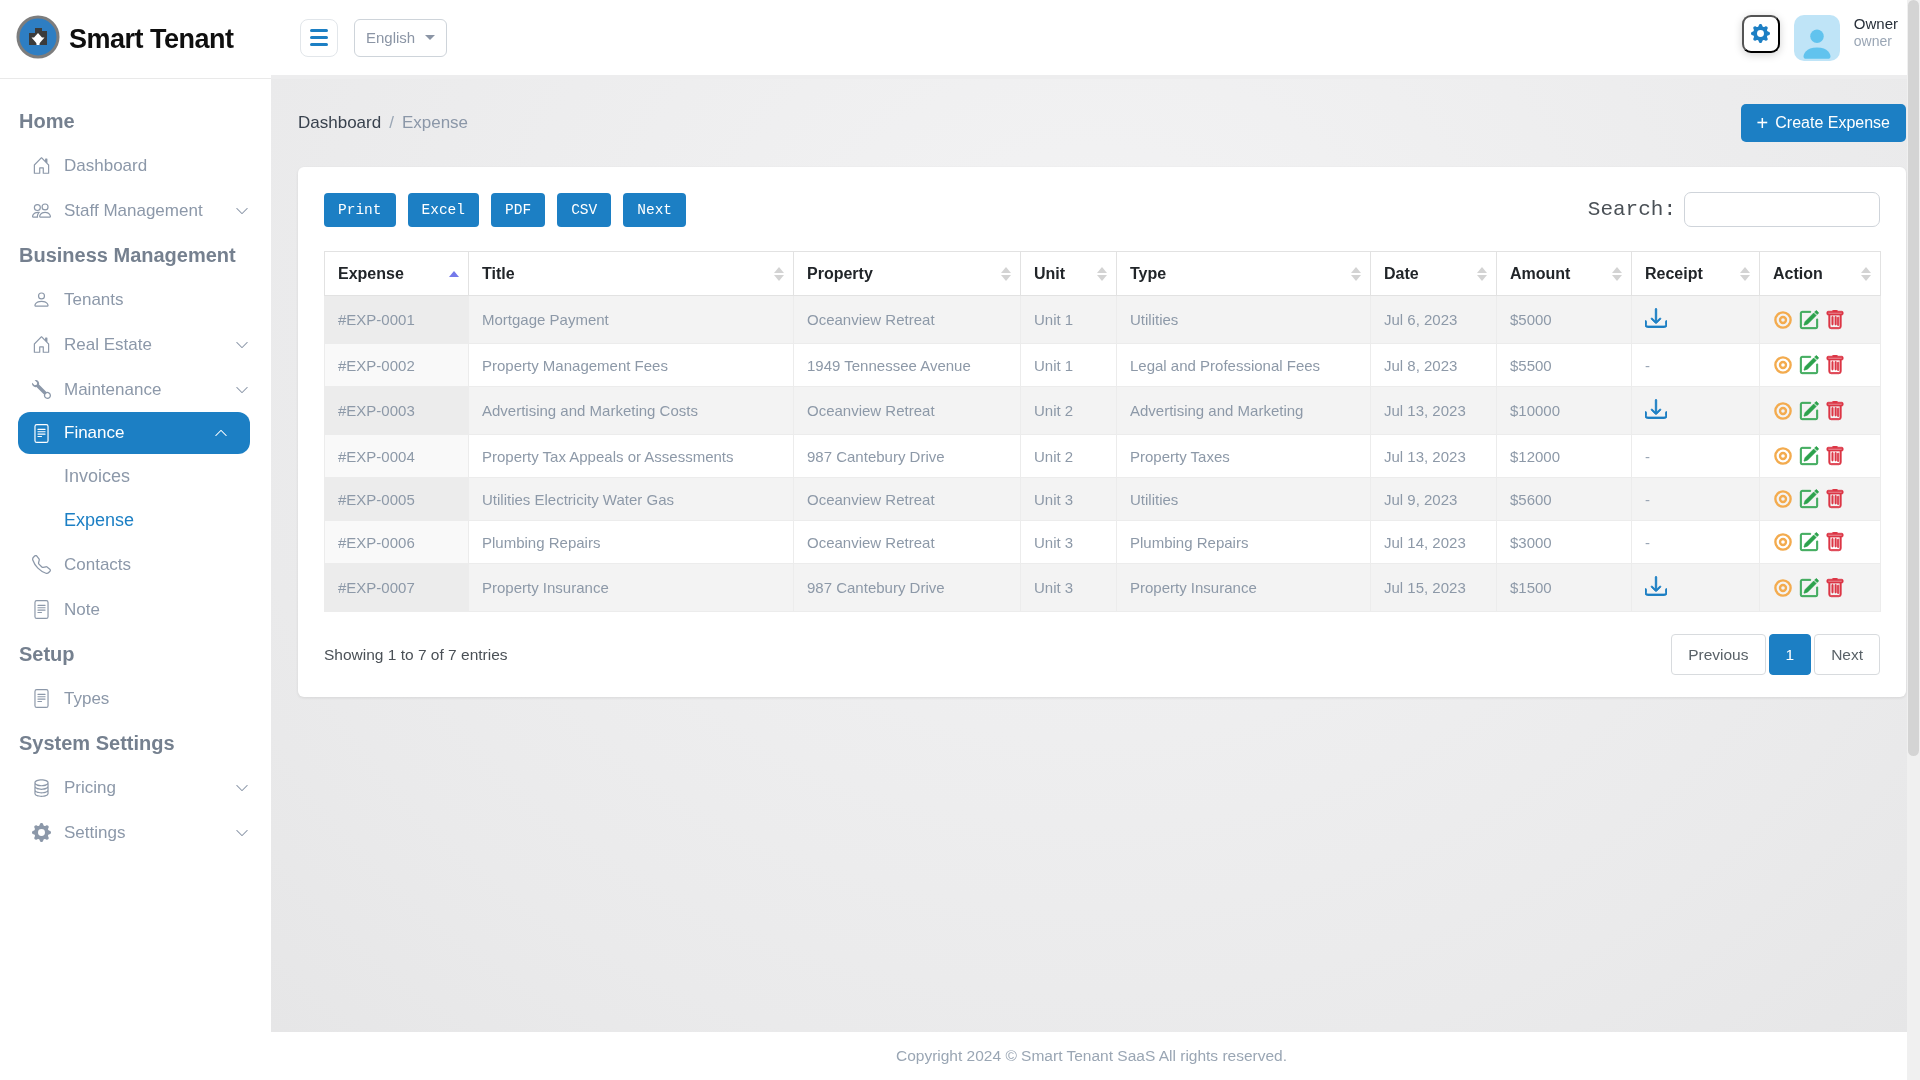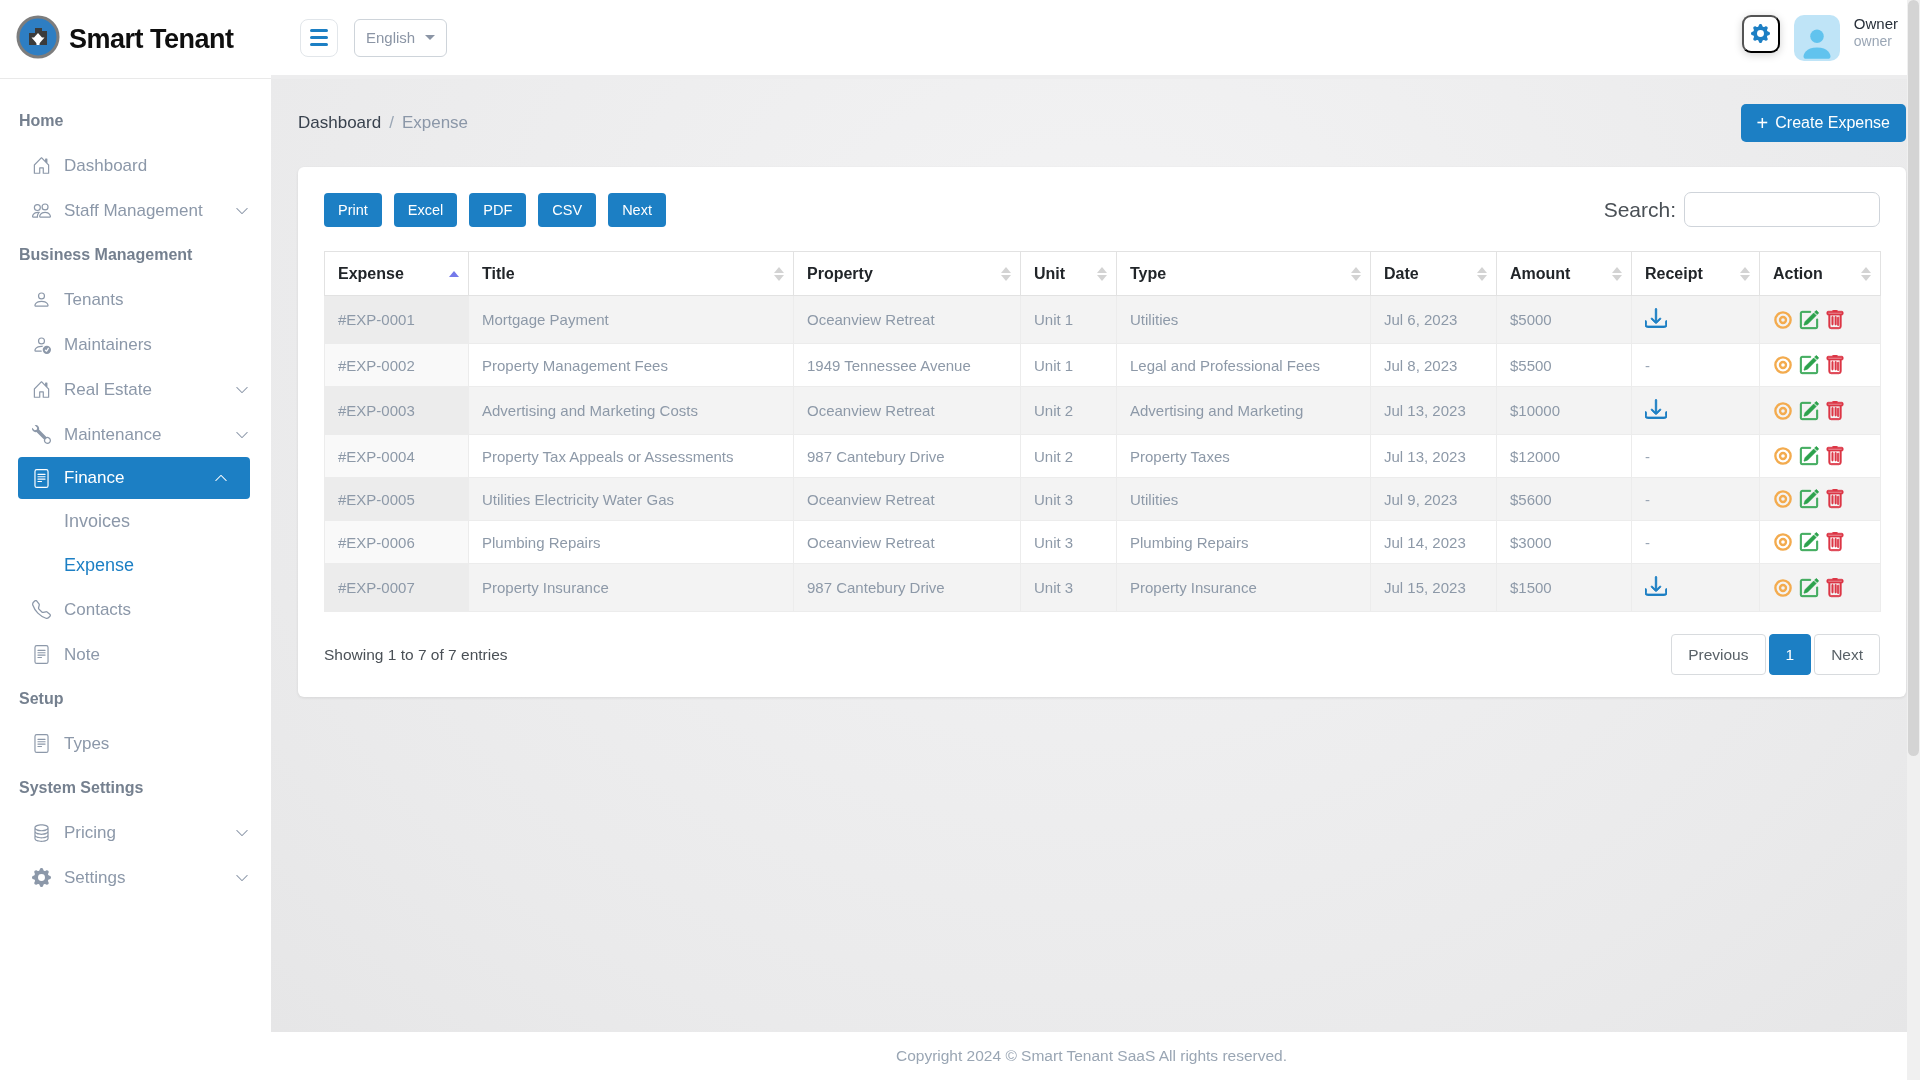--- a/index.html
+++ b/index.html
@@ -4,27 +4,27 @@
 <style>
   * { margin:0; padding:0; box-sizing:border-box; }
   html,body { width:1920px; height:1080px; overflow:hidden; }
   body { font-family:"Liberation Sans", sans-serif; background:#ededee; position:relative; }
 
   
   .sidebar { position:absolute; left:0; top:0; width:271px; height:1080px; background:#fff; z-index:5; }
   .logo-area { height:79px; display:flex; align-items:center; gap:9px; padding-left:16px; border-bottom:1px solid #e9e9e9; }
   .logo-text { font-size:27px; font-weight:700; color:#0f0f0f; letter-spacing:-0.5px; }
   .nav { padding-top:20px; }
-  .nav-header { height:44px; display:flex; align-items:center; padding-left:19px; font-size:16px; font-weight:700; color:#75808f; }
+  .nav-header { height:44px; display:flex; align-items:center; padding-left:19px; font-size:20px; font-weight:700; color:#75808f; }
   .nav-item { height:45px; display:flex; align-items:center; padding-left:30px; position:relative; color:#8c98a9; font-size:17px; cursor:pointer; }
   .nav-item .icn { width:22px; height:22px; margin-right:12px; display:flex; align-items:center; justify-content:center; }
   .nav-item .icn svg { width:19px; height:19px; }
   .nav-item .chev { position:absolute; right:22px; top:50%; transform:translateY(-50%); display:flex; }
   .nav-item .chev svg { width:14px; height:14px; }
-  .nav-item.active { background:var(--accent); color:#fff; border-radius:4px; margin:0 21px 0 18px; padding-left:12px; height:42px; }
+  .nav-item.active { background:var(--accent); color:#fff; border-radius:12px; margin:0 21px 0 18px; padding-left:12px; height:42px; }
   .nav-sub { height:44px; display:flex; align-items:center; padding-left:64px; font-size:18px; color:#8c98a9; cursor:pointer; }
   .nav-sub.active { color:#1c7fc4; }
 
   
   .topbar { position:absolute; left:271px; top:0; right:0; height:75px; background:#fff; display:flex; align-items:center; padding:0 16px 0 29px; }
   .hamburger-btn { width:38px; height:38px; border:1px solid #e2e6ea; border-radius:8px; background:#fff; display:flex; align-items:center; justify-content:center; cursor:pointer; }
   .hamburger-btn .bars { display:flex; flex-direction:column; gap:4px; }
   .hamburger-btn .bars i { display:block; width:18px; height:3px; background:var(--accent); border-radius:2px; }
   .lang-select { margin-left:16px; height:38px; min-width:72px; border:1px solid #ced4da; border-radius:6px; background:#fff; color:#8b95a5; font-size:15px; display:flex; align-items:center; gap:10px; padding:0 11px; cursor:pointer; }
   .caret-down { width:0; height:0; border-left:5px solid transparent; border-right:5px solid transparent; border-top:5px solid #8b95a5; }
@@ -41,21 +41,21 @@
   .main { position:absolute; left:271px; top:79px; right:0; bottom:48px; background:radial-gradient(ellipse at 50% 25%, #f3f3f4 0%, #eaeaeb 75%, #e6e6e7 100%); overflow:hidden; }
   .page-head { height:88px; display:flex; align-items:center; padding:0 14px 0 27px; }
   .breadcrumb { display:flex; align-items:center; gap:8px; font-size:17px; }
   .bc-parent { color:#39424e; }
   .bc-sep { color:#9aa6b5; }
   .bc-current { color:#8b97a8; }
   .create-btn { margin-left:auto; background:var(--accent); color:#fff; border:none; border-radius:5px; font-size:16px; font-family:inherit; padding:10px 16px; display:flex; align-items:center; gap:7px; cursor:pointer; }
   .create-btn .plus { font-size:20px; font-weight:400; line-height:14px; }
 
   .card { margin:0 14px 0 27px; background:#fff; border-radius:6px; box-shadow:0 1px 3px rgba(0,0,0,.09); padding:25px 26px 22px; }
-  .toolbar { display:flex; align-items:center; }
+  .toolbar { display:flex; align-items:center;font-family:Liberation Mono, monospace; }
   .export-btn { background:var(--accent); color:#fff; border:none; border-radius:4px; font-size:14.5px; font-family:inherit; padding:9px 14px; margin-right:12px; cursor:pointer; }
   .search-wrap { margin-left:auto; display:flex; align-items:center; gap:8px; }
   .search-label { font-size:21px; color:#4a5056; }
   .search-input { width:196px; height:35px; border:1px solid #cfd4da; border-radius:7px; padding:0 10px; font-size:15px; font-family:inherit; color:#444; }
 
   table.data { border-collapse:collapse; margin-top:24px; table-layout:fixed; width:1556px; }
   table.data th { border:1px solid #e2e2e2; text-align:left; font-size:16px; font-weight:700; color:#212529; padding:11px 26px 11px 13px; position:relative; height:44px; cursor:pointer; }
   table.data td { border:1px solid #ececec; font-size:15px; color:#8d99a8; padding:11px 13px; height:42px; overflow:hidden; white-space:nowrap; }
   tr.odd td { background:#f3f3f3; }
   tr.odd td:first-child { background:#ececec; }
@@ -124,30 +124,20 @@
         </span>
     </div>
       <div class="nav-header">Business Management</div>
       <div class="nav-item">
       <span class="icn">
           <svg viewBox="0 0 16 16" fill="currentColor">
             <path d="M8 8a3 3 0 1 0 0-6 3 3 0 0 0 0 6zm2-3a2 2 0 1 1-4 0 2 2 0 0 1 4 0zm4 8c0 1-1 1-1 1H3s-1 0-1-1 1-4 6-4 6 3 6 4zm-1-.004c-.001-.246-.154-.986-.832-1.664C11.516 10.68 10.289 10 8 10c-2.29 0-3.516.68-4.168 1.332-.678.678-.83 1.418-.832 1.664h10z"></path>
           </svg>
         </span>
       <span>Tenants</span>
-
-    </div>
-      <div class="nav-item">
-      <span class="icn">
-          <svg viewBox="0 0 16 16" fill="currentColor">
-            <path d="M12.5 16a3.5 3.5 0 1 0 0-7 3.5 3.5 0 0 0 0 7zm1.679-4.493-1.335 2.226a.75.75 0 0 1-1.174.144l-.774-.773a.5.5 0 0 1 .708-.708l.547.548 1.17-1.951a.5.5 0 1 1 .858.514zM11 5a3 3 0 1 1-6 0 3 3 0 0 1 6 0zM8 7a2 2 0 1 0 0-4 2 2 0 0 0 0 4z"></path>
-            <path d="M8.256 14a4.474 4.474 0 0 1-.229-1.004H3c.001-.246.154-.986.832-1.664C4.484 10.68 5.711 10 8 10c.26 0 .507.009.74.025.226-.341.496-.65.804-.918C9.077 9.038 8.564 9 8 9c-5 0-6 3-6 4s1 1 1 1h5.256z"></path>
-          </svg>
-        </span>
-      <span>Maintainers</span>
 
     </div>
       <div class="nav-item">
       <span class="icn">
           <svg viewBox="0 0 16 16" fill="currentColor">
             <path d="M8.354 1.146a.5.5 0 0 0-.708 0l-6 6A.5.5 0 0 0 1.5 7.5v7a.5.5 0 0 0 .5.5h4.5a.5.5 0 0 0 .5-.5v-4h2v4a.5.5 0 0 0 .5.5H14a.5.5 0 0 0 .5-.5v-7a.5.5 0 0 0-.146-.354L13 5.793V2.5a.5.5 0 0 0-.5-.5h-1a.5.5 0 0 0-.5.5v1.293L8.354 1.146zM2.5 14V7.707l5.5-5.5 5.5 5.5V14H10v-4a.5.5 0 0 0-.5-.5h-3a.5.5 0 0 0-.5.5v4H2.5z"></path>
           </svg>
         </span>
       <span>Real Estate</span>
       <span class="chev">

